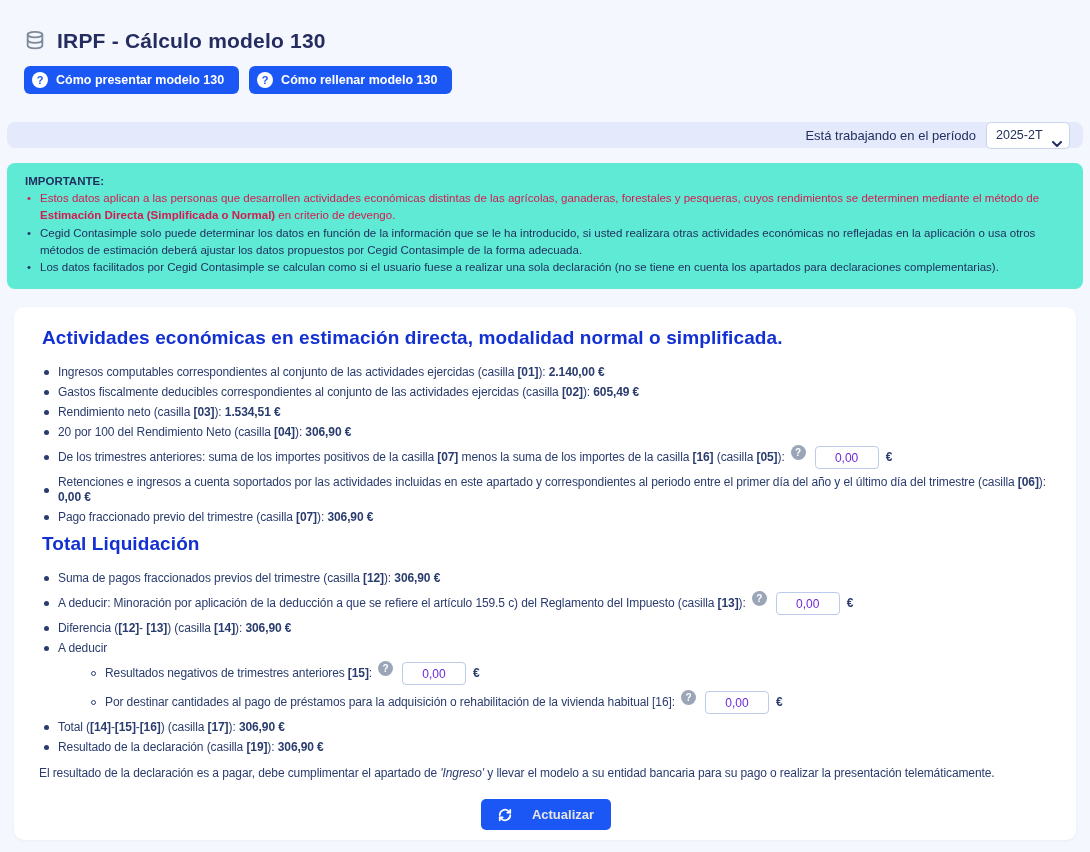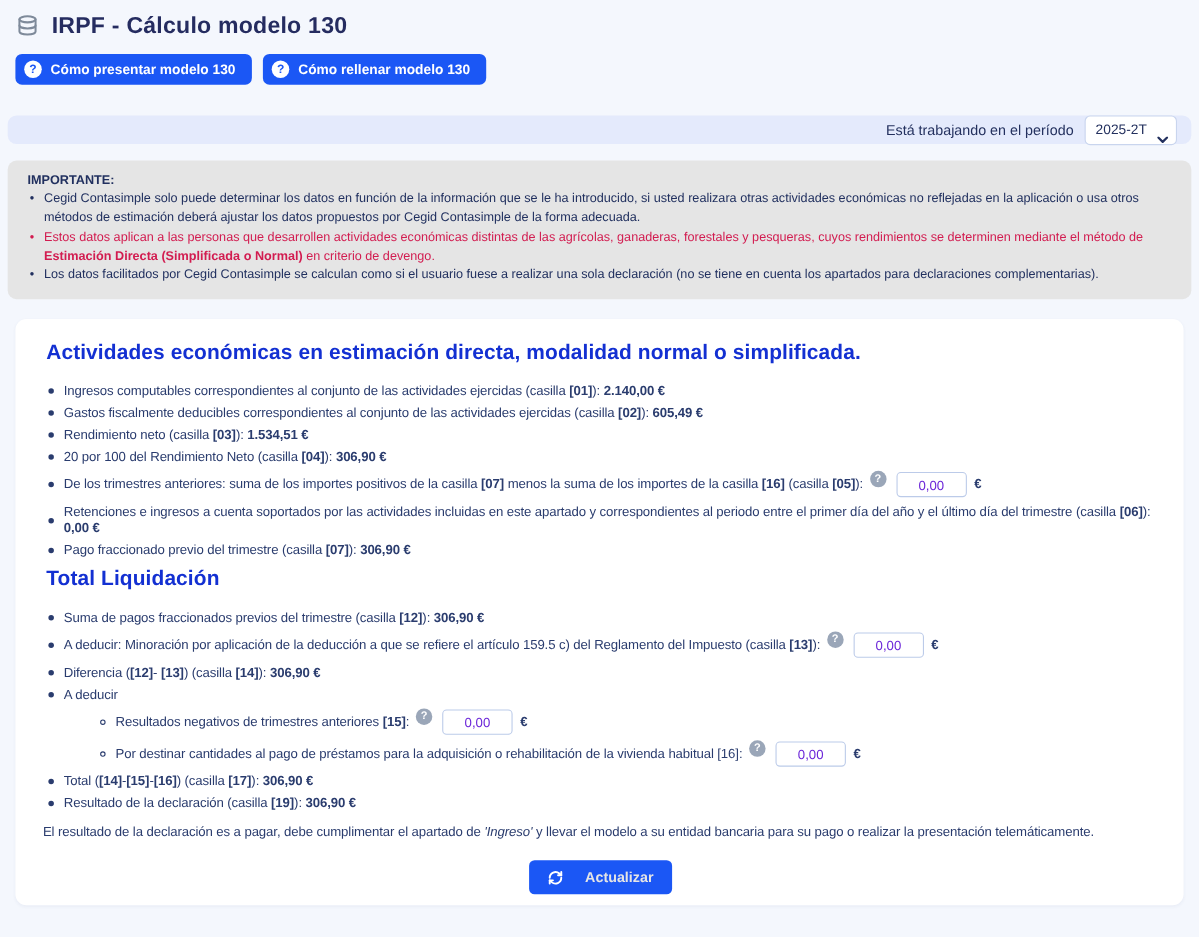--- a/index.html
+++ b/index.html
@@ -3,21 +3,21 @@
 <meta charset="utf-8">
 <style>
   * { box-sizing: border-box; }
   html,body { margin:0; padding:0; }
   body {
     width:1090px; height:852px; overflow:hidden;
     background:#f4f7fd;
     font-family:"Liberation Sans","DejaVu Sans",sans-serif;
     color:#2a3c6e;
   }
-  .top { padding:12px 14px 0 14px; }
+  .top { padding:12px 14px 0 24px;margin-top:17px; }
   .title-row { display:flex; align-items:center; gap:11px; }
   .db-icon { display:flex; color:#7e8a9a; }
   .page-title { font-size:21px; font-weight:700; color:#252c60; letter-spacing:.2px; }
 
   .help-btn-row { display:flex; gap:10px; margin-top:13px; }
   .btn-blue {
     display:inline-flex; align-items:center; gap:8px;
     background:#1b57f5; border:none; border-radius:6px;
     color:#fff; font-weight:700; font-size:12.5px;
     padding:6px 15px 6px 8px; font-family:inherit; cursor:pointer;
@@ -32,21 +32,21 @@
     display:flex; align-items:center; justify-content:flex-end; gap:10px; padding:0 13px;
   }
   .period-label { font-size:13px; color:#23305e; }
   .select-wrap { position:relative; background:#fff; border:1px solid #c9d5ee; border-radius:5px; height:27px; display:flex; align-items:flex-end; }
   .select-wrap select {
     appearance:none; -webkit-appearance:none; border:none; background:transparent;
     font-family:inherit; font-size:12.5px; color:#23305e; padding:0 26px 0 9px; height:100%; cursor:pointer;
   }
   .chev { position:absolute; right:7px; pointer-events:none; display:flex; }
 
-  .notice { margin:15px 7px 0; background:#e5e5e5; border-radius:8px; padding:12px 18px 13px; }
+  .notice { margin:15px 7px 0; background:#5eead4; border-radius:8px; padding:12px 18px 13px; }
   .notice-title { font-size:11.5px; font-weight:700; color:#21305f; }
   .notice-list { margin:3px 0 0; padding:0; list-style:none; }
   .notice-item { position:relative; padding-left:15px; font-size:11.5px; line-height:1.5; color:#21305f; }
   .notice-item::before { content:"•"; position:absolute; left:2px; }
   .notice-item.red { color:#d21c50; }
   .b { font-weight:700; }
   .i { font-style:italic; }
 
   .card {
     margin:18px 14px 0; background:#fff; border-radius:10px;
@@ -116,22 +116,22 @@
       <svg width="10" height="7" viewBox="0 0 10 7" fill="none" stroke="#23305e" stroke-width="2" stroke-linecap="round" stroke-linejoin="round">
         <path d="M1 1l4 4 4-4"></path>
       </svg>
     </span>
   </span>
 </div>
 
 <div class="notice">
   <div class="notice-title">IMPORTANTE:</div>
   <ul class="notice-list">
+      <li class="notice-item red"><span>Estos datos aplican a las personas que desarrollen actividades económicas distintas de las agrícolas, ganaderas, forestales y pesqueras, cuyos rendimientos se determinen mediante el método de </span><span class="b">Estimación Directa (Simplificada o Normal)</span><span> en criterio de devengo.</span></li>
       <li class="notice-item"><span>Cegid Contasimple solo puede determinar los datos en función de la información que se le ha introducido, si usted realizara otras actividades económicas no reflejadas en la aplicación o usa otros métodos de estimación deberá ajustar los datos propuestos por Cegid Contasimple de la forma adecuada.</span></li>
-      <li class="notice-item red"><span>Estos datos aplican a las personas que desarrollen actividades económicas distintas de las agrícolas, ganaderas, forestales y pesqueras, cuyos rendimientos se determinen mediante el método de </span><span class="b">Estimación Directa (Simplificada o Normal)</span><span> en criterio de devengo.</span></li>
       <li class="notice-item"><span>Los datos facilitados por Cegid Contasimple se calculan como si el usuario fuese a realizar una sola declaración (no se tiene en cuenta los apartados para declaraciones complementarias).</span></li>
     </ul>
 </div>
 
 <div class="card">
   <div>
       <h2 class="section-heading">Actividades económicas en estimación directa, modalidad normal o simplificada.</h2>
       <div class="row lvl1">
         <span class="marker"></span>
         <span class="txt"><span>Ingresos computables correspondientes al conjunto de las actividades ejercidas (casilla </span><span class="b">[01]</span><span>): </span><span class="b">2.140,00 €</span></span>

